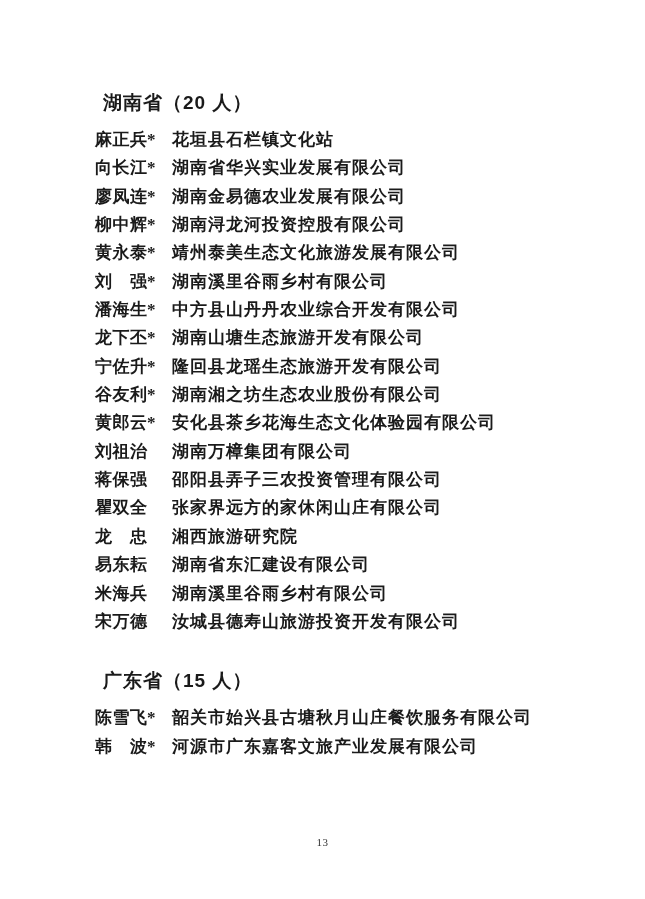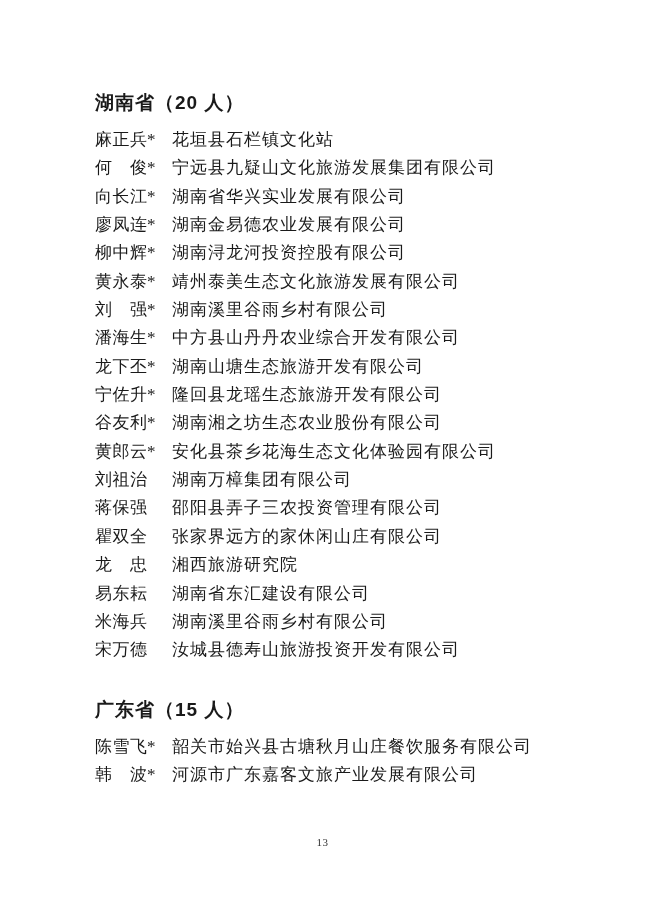--- a/index.html
+++ b/index.html
@@ -17,30 +17,31 @@
     overflow: hidden;
     box-sizing: border-box;
     padding: 90px 30px 0 95px;
   }
   .section-title {
     font-family: "Liberation Sans", sans-serif;
     font-weight: bold;
     font-size: 19px;
     line-height: 26px;
     letter-spacing: 1px;
-    margin: 0 0 10px 0;
+    margin: 0 0 10px 8px;
     white-space: nowrap;
   }
   .section-guangdong .section-title {
     margin-top: 32px;
   }
   .row {
     font-size: 17px;
     line-height: 28.35px;
     white-space: nowrap;
+    font-weight: bold;
   }
   .name-block {
     display: inline-block;
     width: 77px;
     vertical-align: baseline;
   }
   .name {
     display: inline-block;
     width: 52px;
     text-align: justify;
@@ -66,23 +67,20 @@
 </head>
 <body>
 
 <div class="page">
 
   <div class="section section-hunan">
     <h2 class="section-title">湖南省（20 人）</h2>
 
     <div class="row">
       <span class="name-block"><span class="name">麻正兵</span><span class="marker">*</span></span><span class="org">花垣县石栏镇文化站</span>
-    </div>
-    <div class="row">
-      <span class="name-block"><span class="name">何　俊</span><span class="marker">*</span></span><span class="org">宁远县九疑山文化旅游发展集团有限公司</span>
     </div>
     <div class="row">
       <span class="name-block"><span class="name">向长江</span><span class="marker">*</span></span><span class="org">湖南省华兴实业发展有限公司</span>
     </div>
     <div class="row">
       <span class="name-block"><span class="name">廖凤连</span><span class="marker">*</span></span><span class="org">湖南金易德农业发展有限公司</span>
     </div>
     <div class="row">
       <span class="name-block"><span class="name">柳中辉</span><span class="marker">*</span></span><span class="org">湖南浔龙河投资控股有限公司</span>
     </div>

